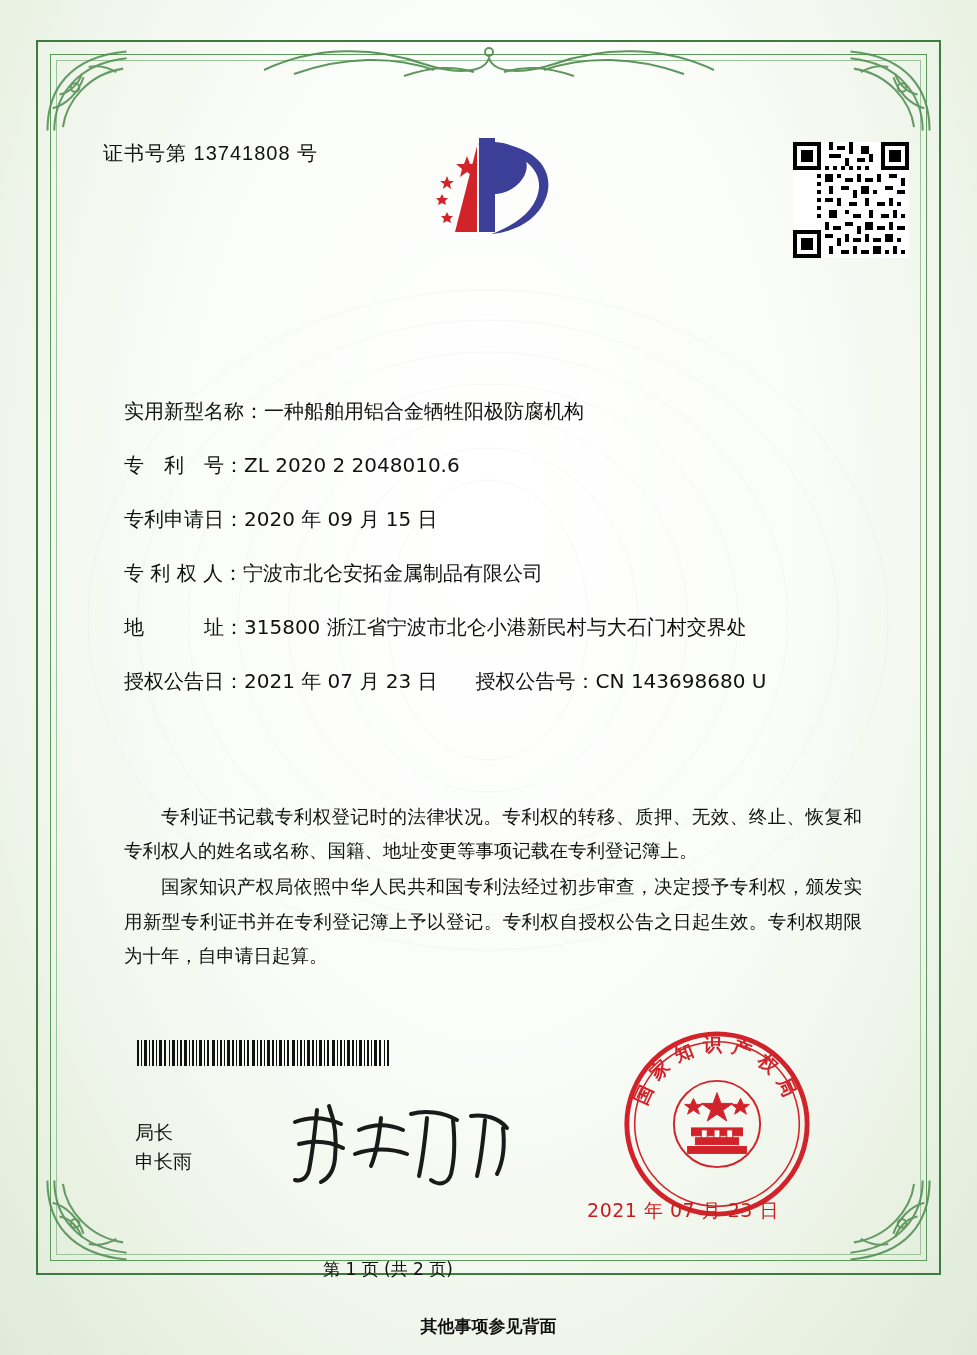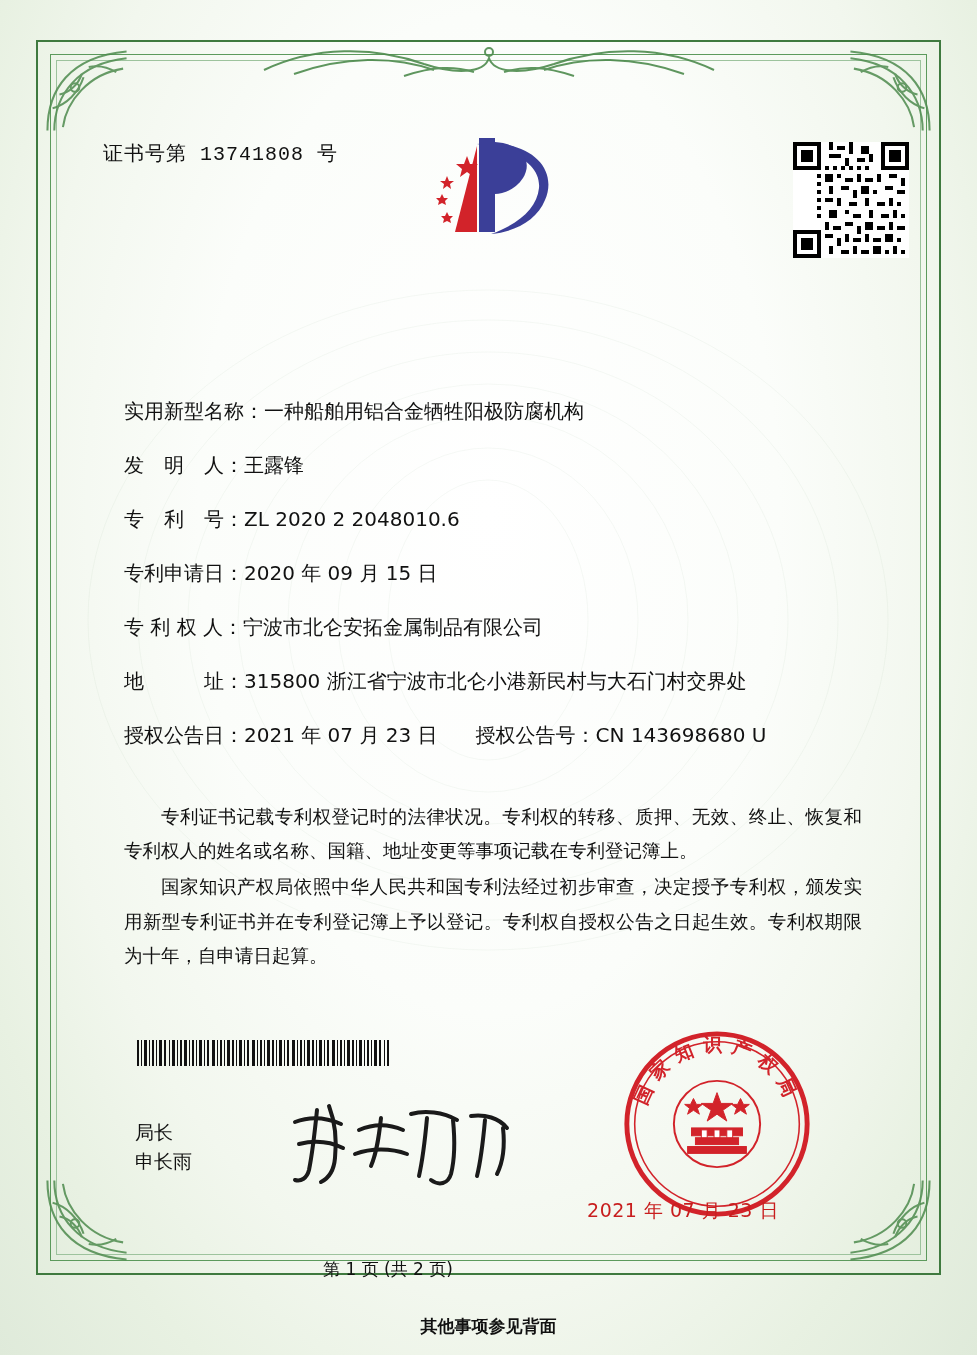--- a/index.html
+++ b/index.html
@@ -88,21 +88,21 @@
   .watermark svg { width:100%; height:100%; display:block; }
 
   
   .cert-number {
     position: absolute;
     left: 103px;
     top: 140px;
     font-size: 20px;
     letter-spacing: 1px;
     color: #111;
-    font-family: Liberation Mono, monospace;
+    font-family: Liberation Sans, sans-serif;
   }
 
   .logo {
     position: absolute;
     left: 50%;
     transform: translateX(-50%);
     top: 128px;
     width: 140px;
     height: 116px;
   }
@@ -460,24 +460,20 @@
   </div>
 
 
   <div class="fields">
 
     <div class="field-row">
       <span class="field-label">实用新型名称：</span>
       <span class="field-value">一种船舶用铝合金牺牲阳极防腐机构</span>
     </div>
 
-    <div class="field-row">
-      <span class="field-label">发　明　人：</span>
-      <span class="field-value">王露锋</span>
-    </div>
 
     <div class="field-row">
       <span class="field-label">专　利　号：</span>
       <span class="field-value">ZL 2020 2 2048010.6</span>
     </div>
 
     <div class="field-row">
       <span class="field-label">专利申请日：</span>
       <span class="field-value">2020 年 09 月 15 日</span>
     </div>

